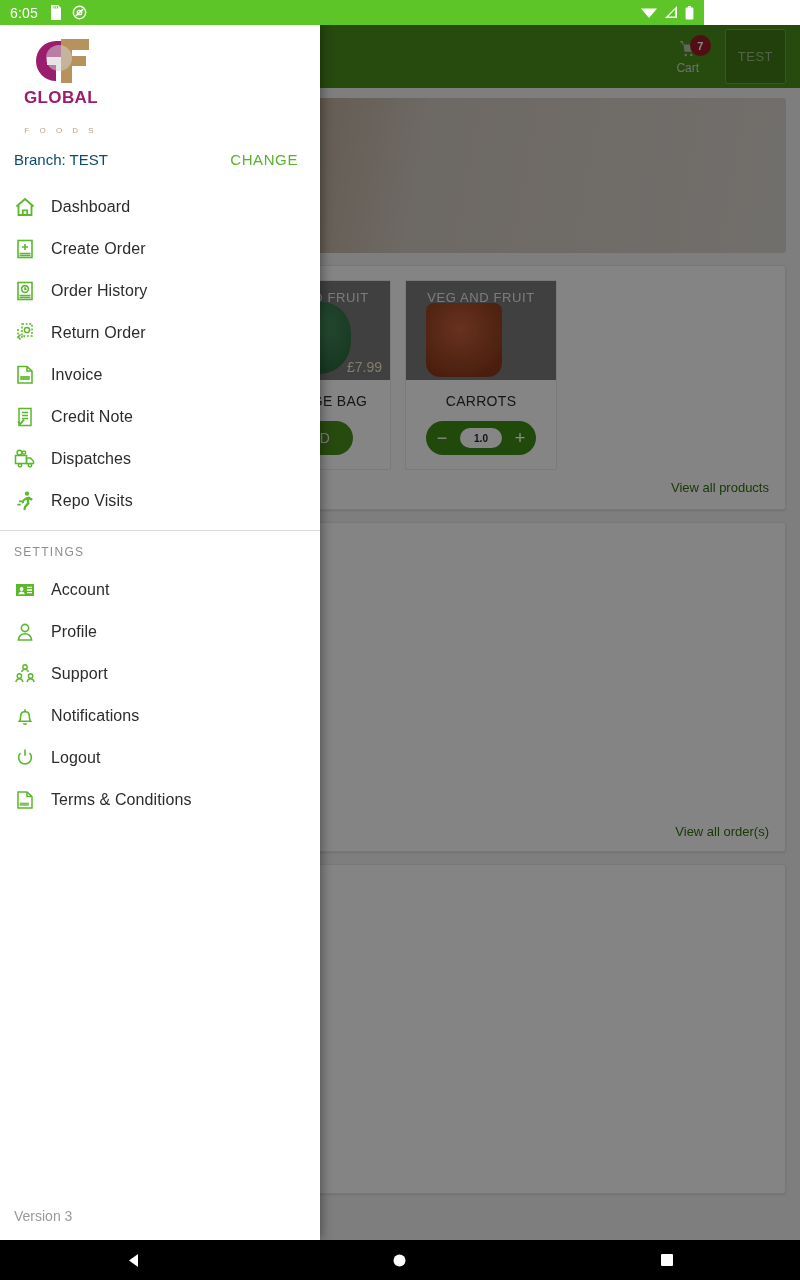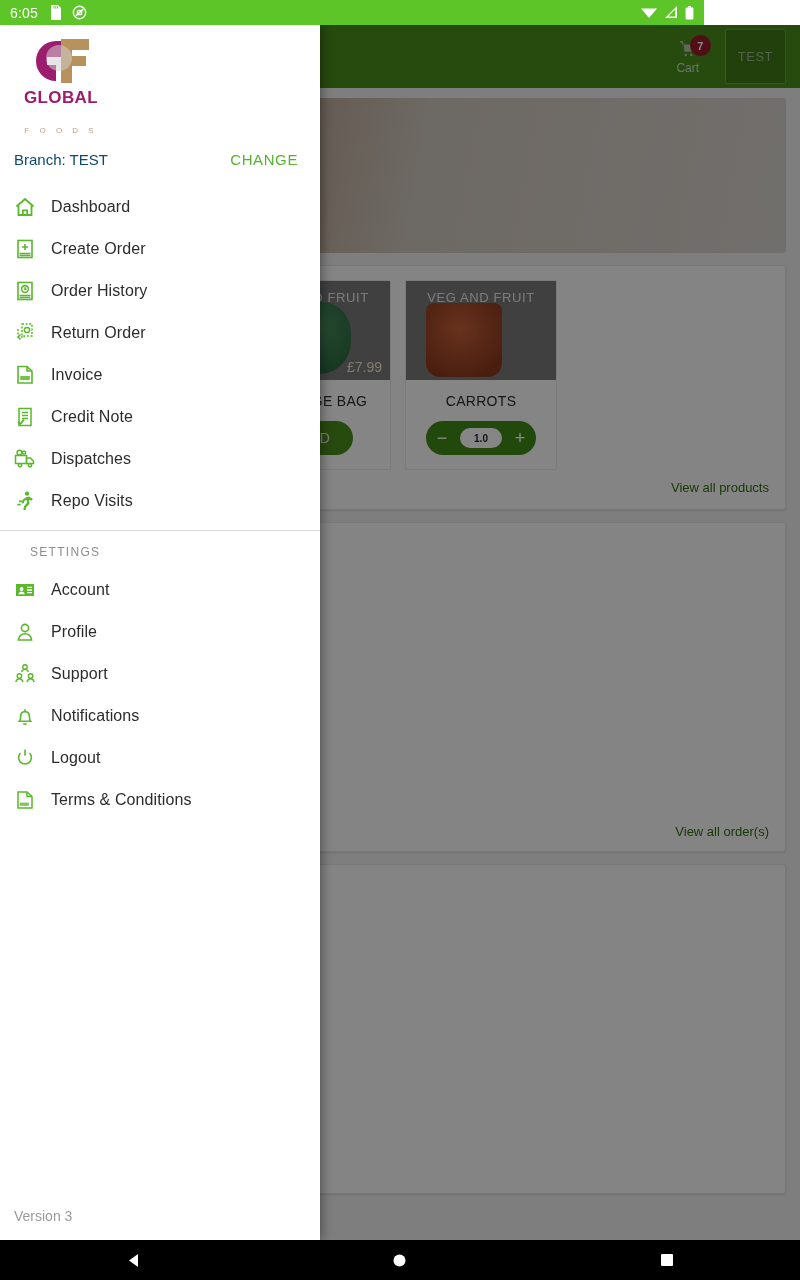--- a/index.html
+++ b/index.html
@@ -174,21 +174,21 @@
   }
   .menu-icon{
     width:30px; height:30px; display:flex; align-items:center; justify-content:center;
     flex:0 0 30px;
   }
   .menu-label{
     margin-left:11px; font-size:16px; color:#2c2c2c; letter-spacing:.1px;
   }
   .divider{ height:1px; background:#d9d9d9; margin:8px 0 0 0; }
   .section-title{
-    font-size:12px; color:#8d8d8d; letter-spacing:1.3px; padding:14px 0 6px 14px;margin-left:16px;
+    font-size:12px; color:#8d8d8d; letter-spacing:1.3px; padding:14px 0 6px 14px;
   }
   #drawer-footer{
     margin-top:auto; padding:0 0 16px 14px; font-size:14px; color:#9a9a9a;
   }
 
   
   #nav-bar{
     position:absolute; left:0; bottom:0; width:800px; height:40px;
     background:#000000; display:flex; align-items:center;
     justify-content:space-around; z-index:70;

